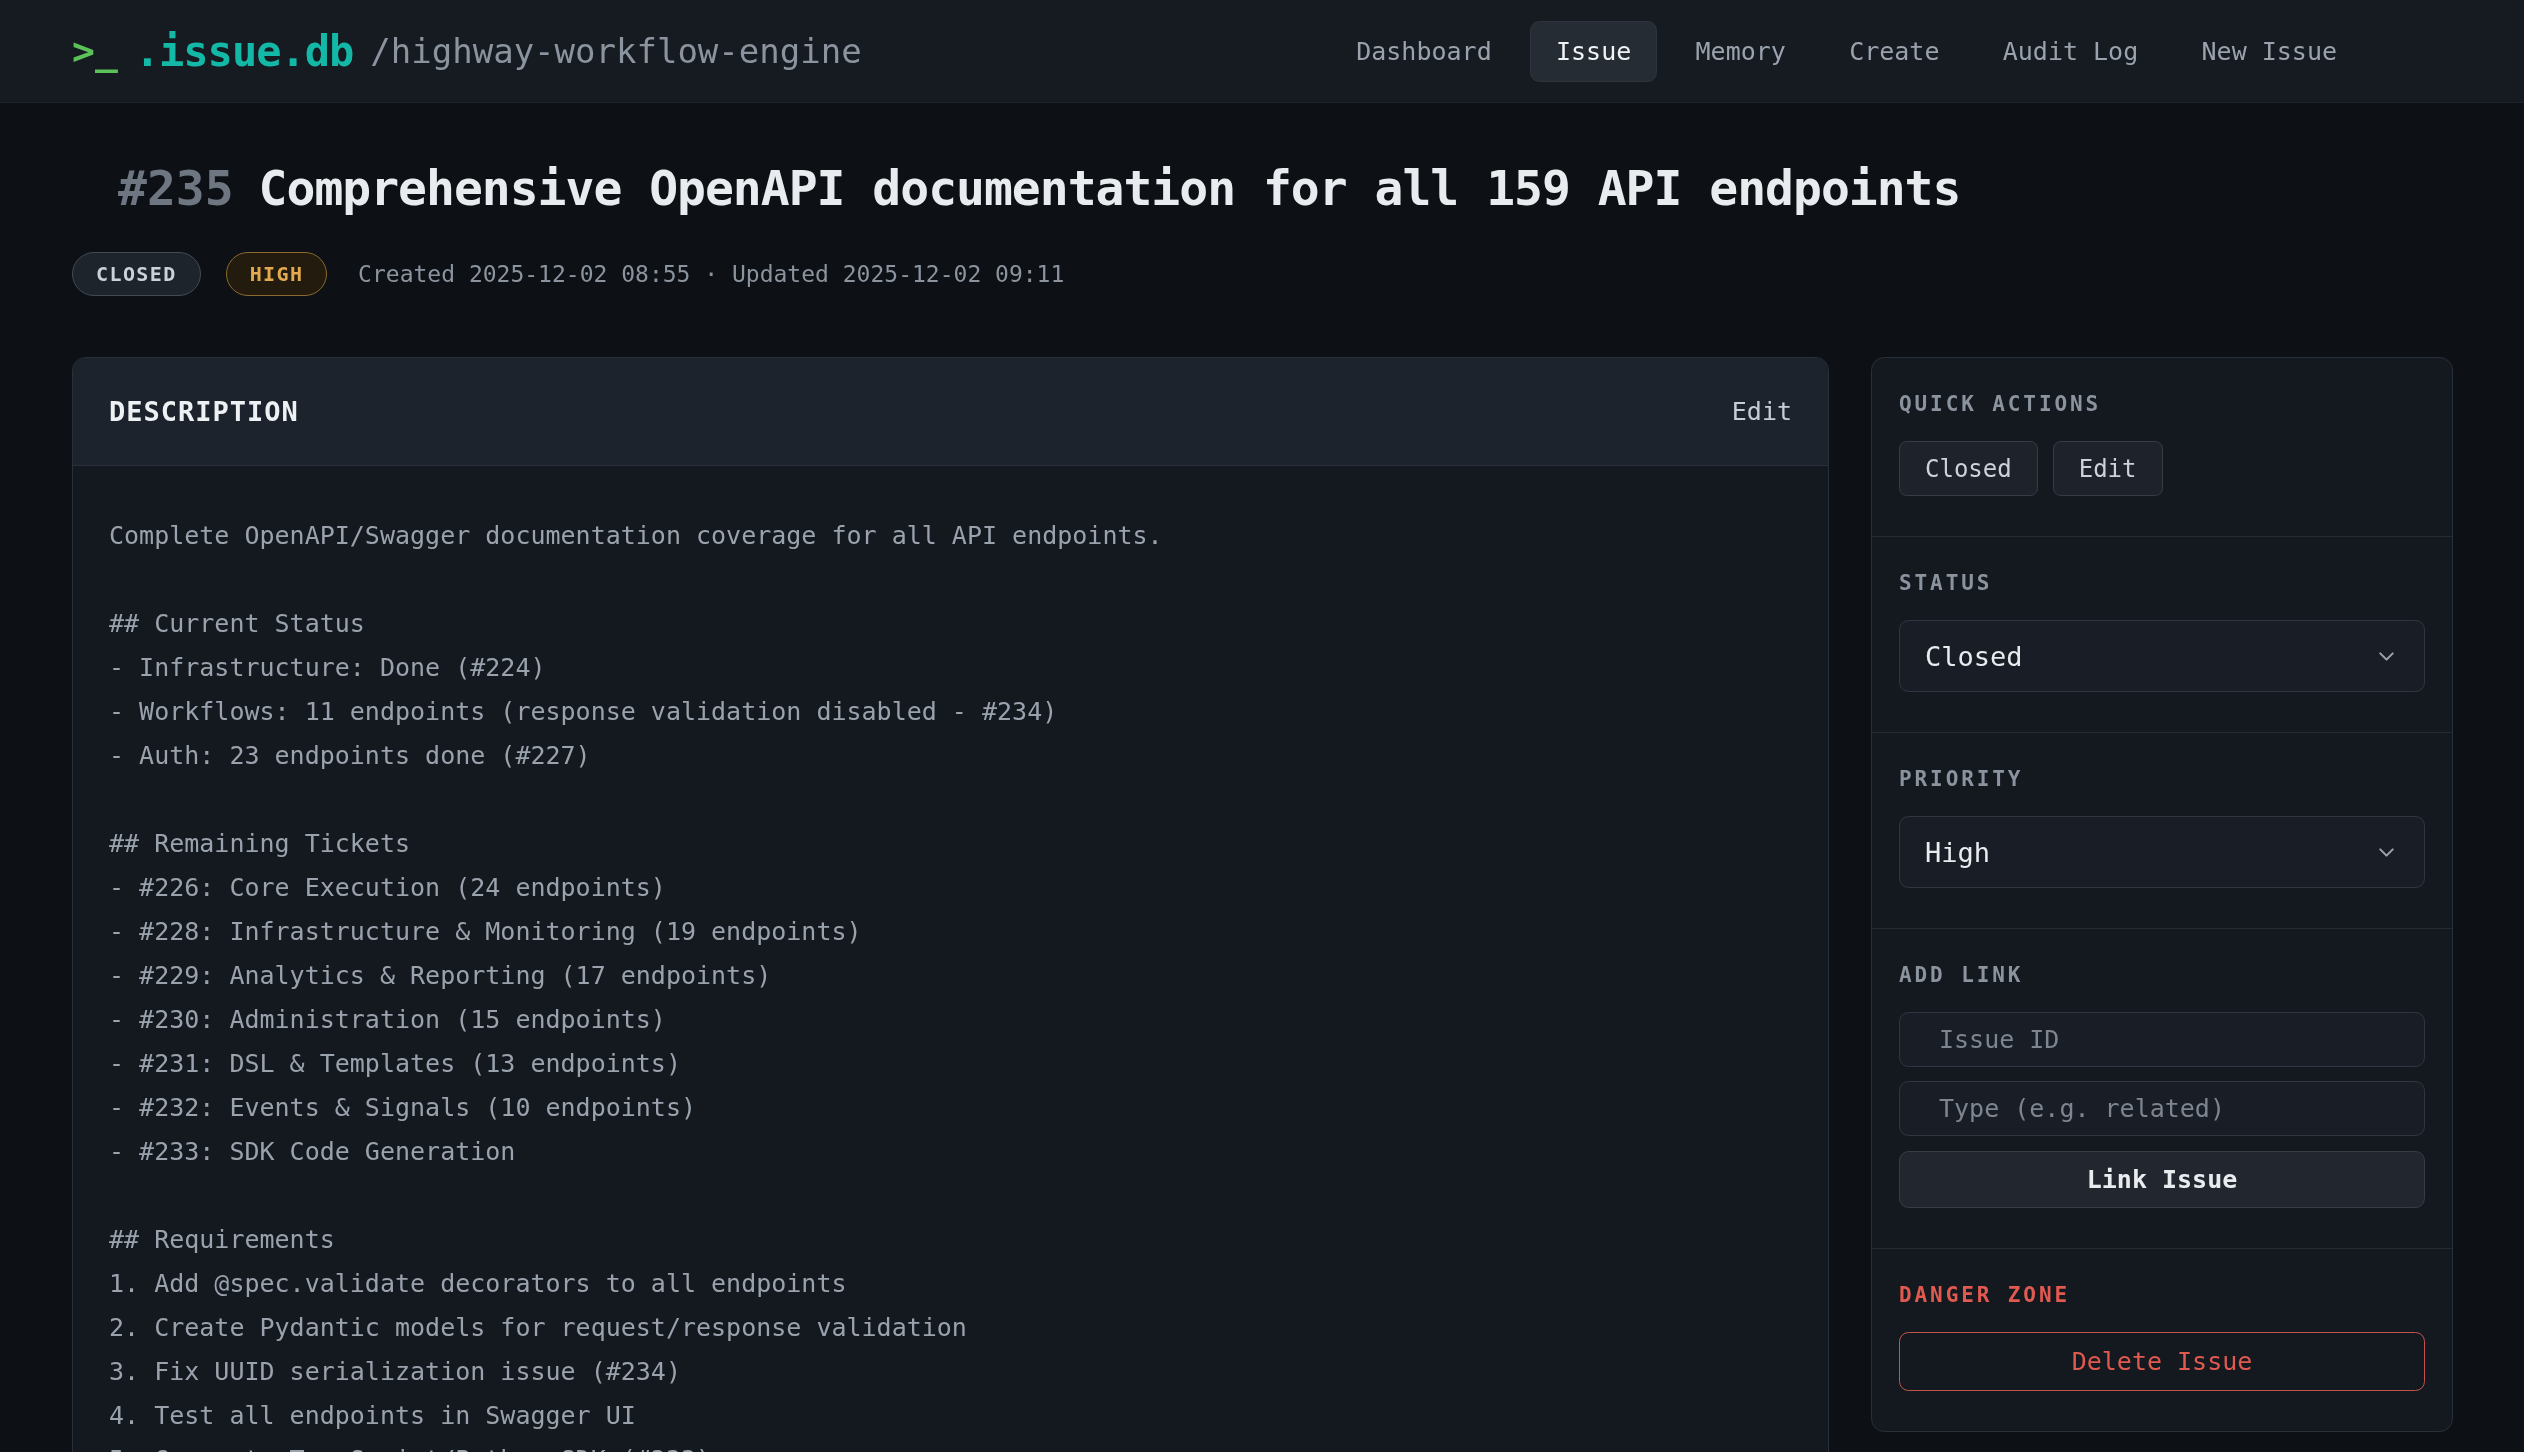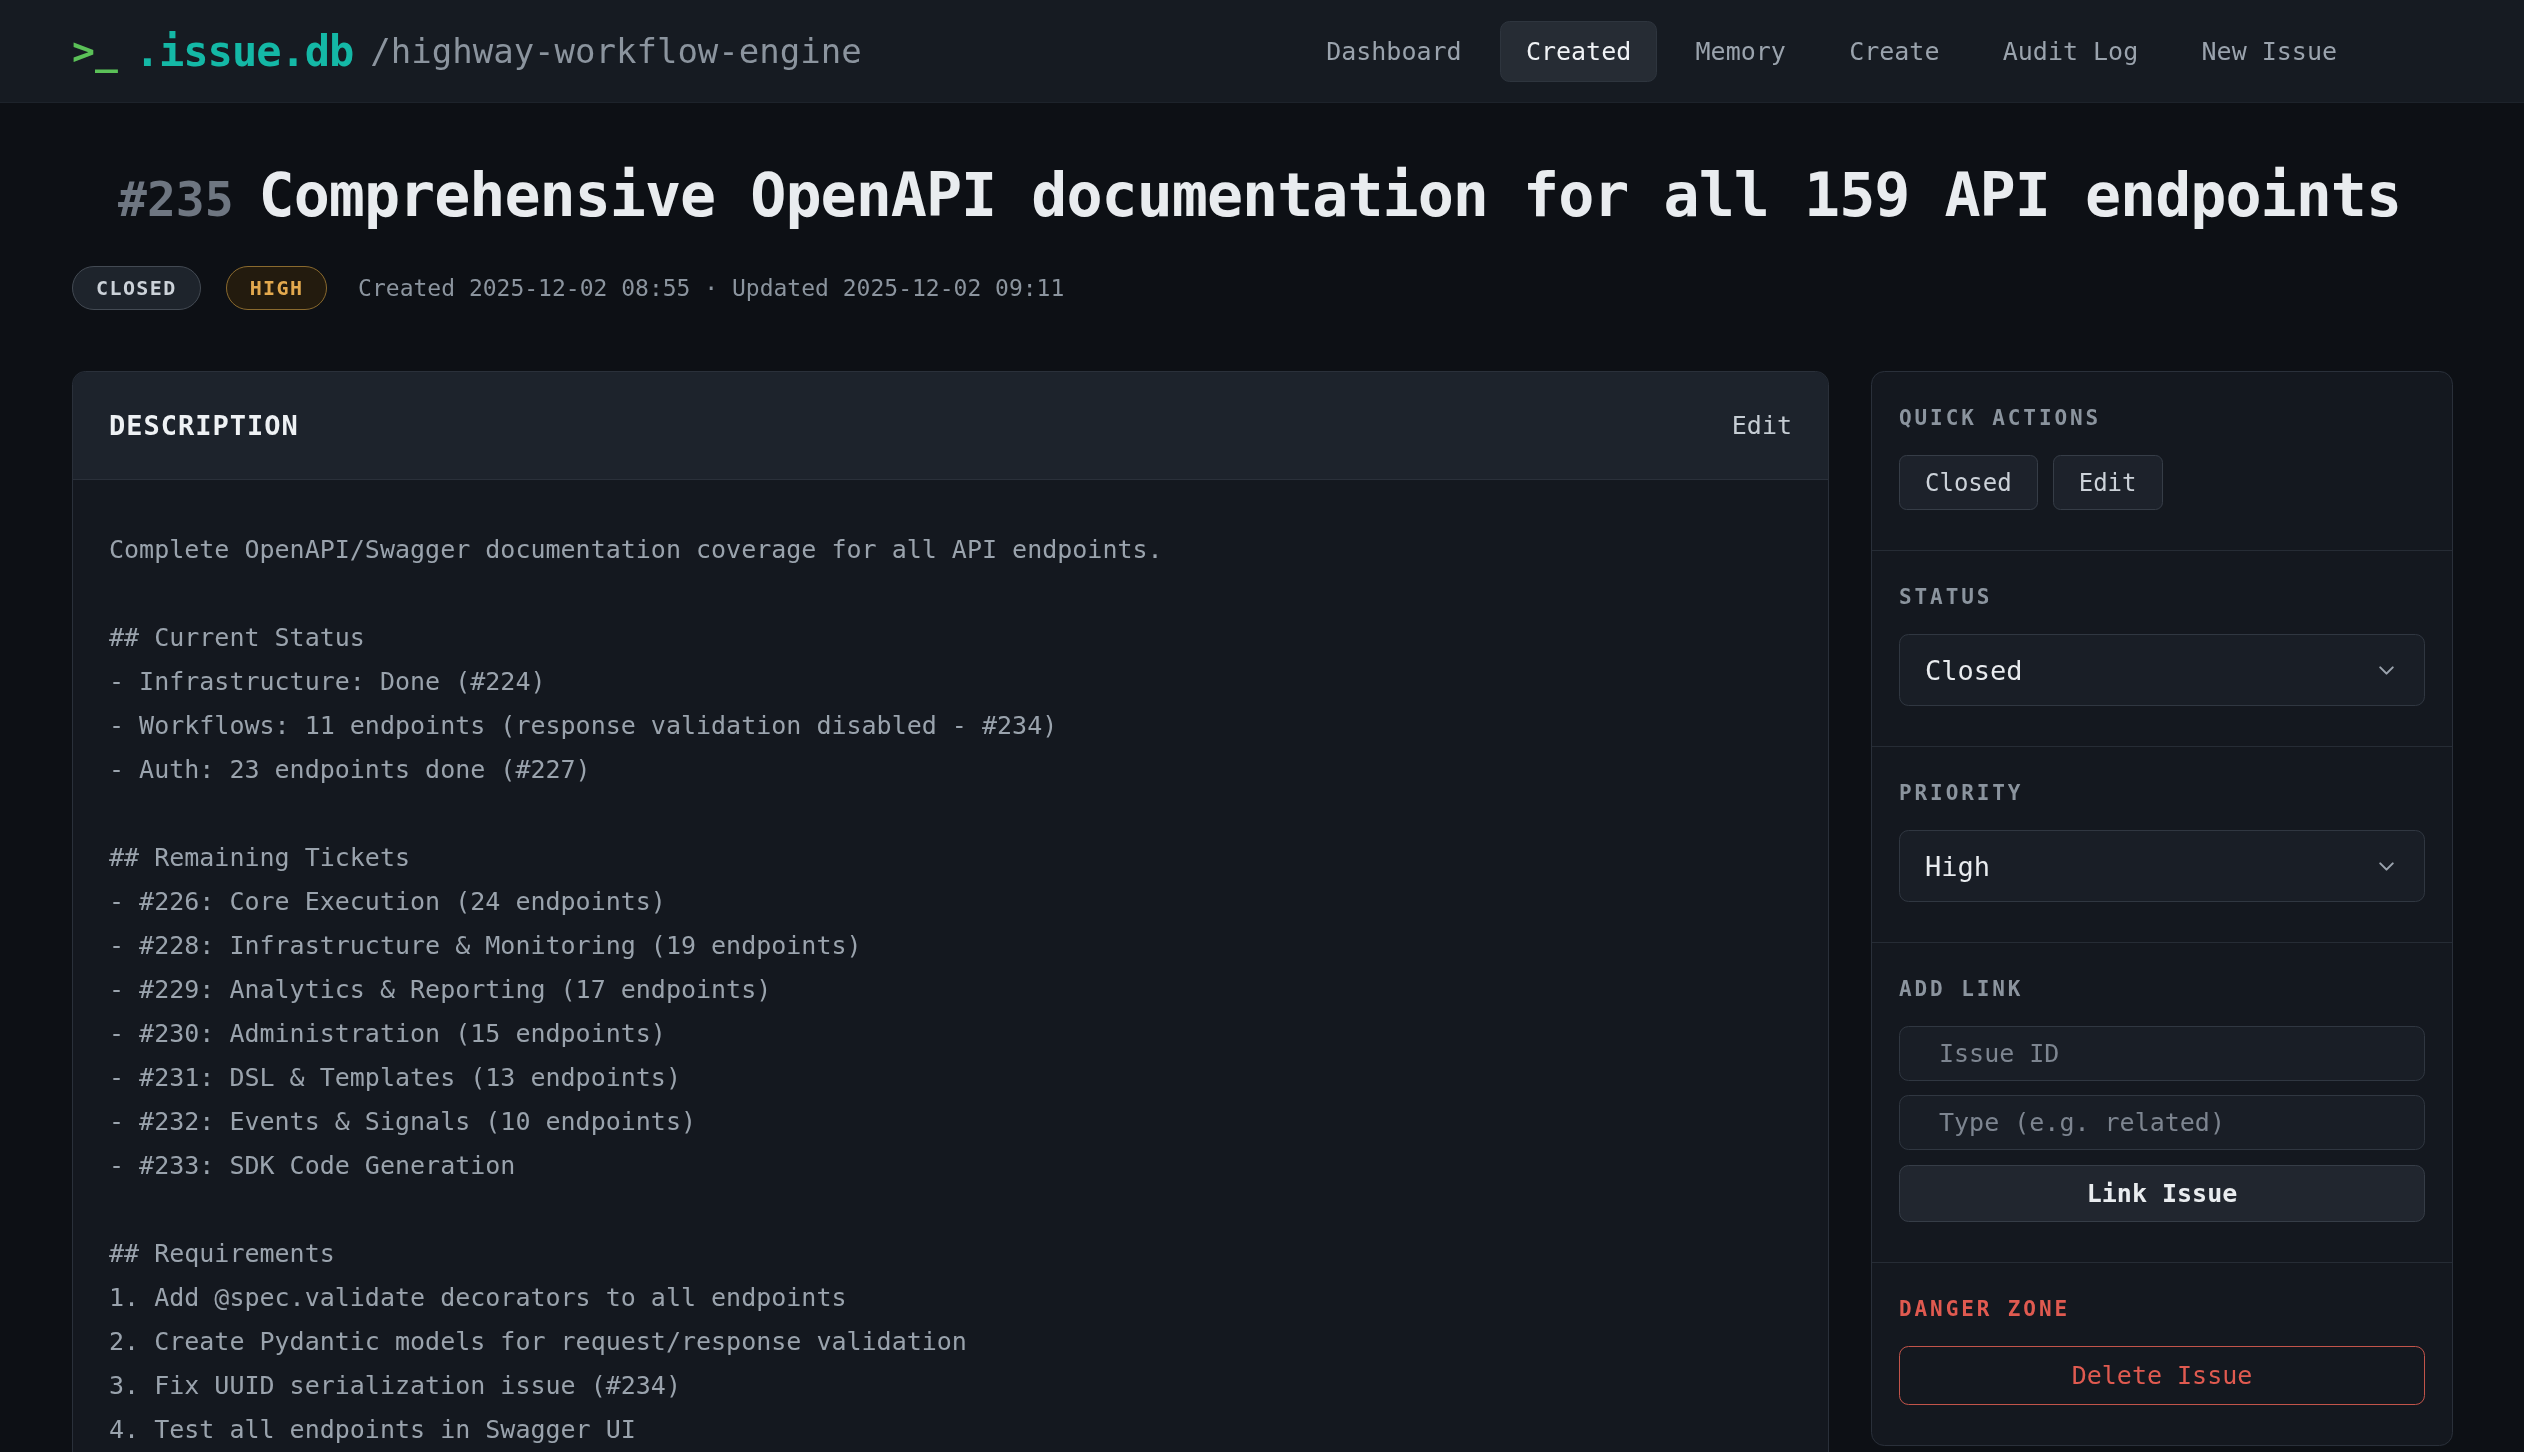--- a/index.html
+++ b/index.html
@@ -37,21 +37,21 @@
     background: #262c34;
     color: #f0f3f6;
     border: 1px solid #2e353e;
   }
 
   
   .page { padding: 57px 72px 0 72px; }
 
   .title-line { display: flex; align-items: baseline; gap: 25px; }
   .issue-id { color: #6e7681; font-size: 48px; font-weight: bold; margin-left: 46px; }
-  .issue-title { color: #e9ecef; font-size: 60px; font-weight: bold; letter-spacing: -1px; }
+  .issue-title { color: #e9ecef; font-size: 48px; font-weight: bold; letter-spacing: -1px; }
 
   .badge-row { margin-top: 36px; display: flex; align-items: center; gap: 25px; }
   .badge {
     display: inline-flex; align-items: center;
     height: 44px; padding: 0 23px;
     border-radius: 23px;
     font-size: 20px; font-weight: bold; letter-spacing: 1.4px;
   }
   .badge.status { background: #1e242c; border: 1px solid #434a53; color: #ccd2d9; }
   .badge.priority { background: #231b0e; border: 1px solid #8a6a2e; color: #e3a94e; }
@@ -174,21 +174,21 @@
 <body>
 
 <header class="topbar">
   <div class="brand">
     <span class="prompt">&gt;_</span>
     <span class="app">.issue.db</span>
     <span class="project">/highway-workflow-engine</span>
   </div>
   <nav class="nav">
     <a class="nav-item">Dashboard</a>
-    <a class="nav-item active">Created</a>
+    <a class="nav-item active">Issue</a>
     <a class="nav-item">Memory</a>
     <a class="nav-item">Create</a>
     <a class="nav-item">Audit Log</a>
     <a class="nav-item">New Issue</a>
   </nav>
 </header>
 
 <main class="page">
 
   <div class="title-line">

